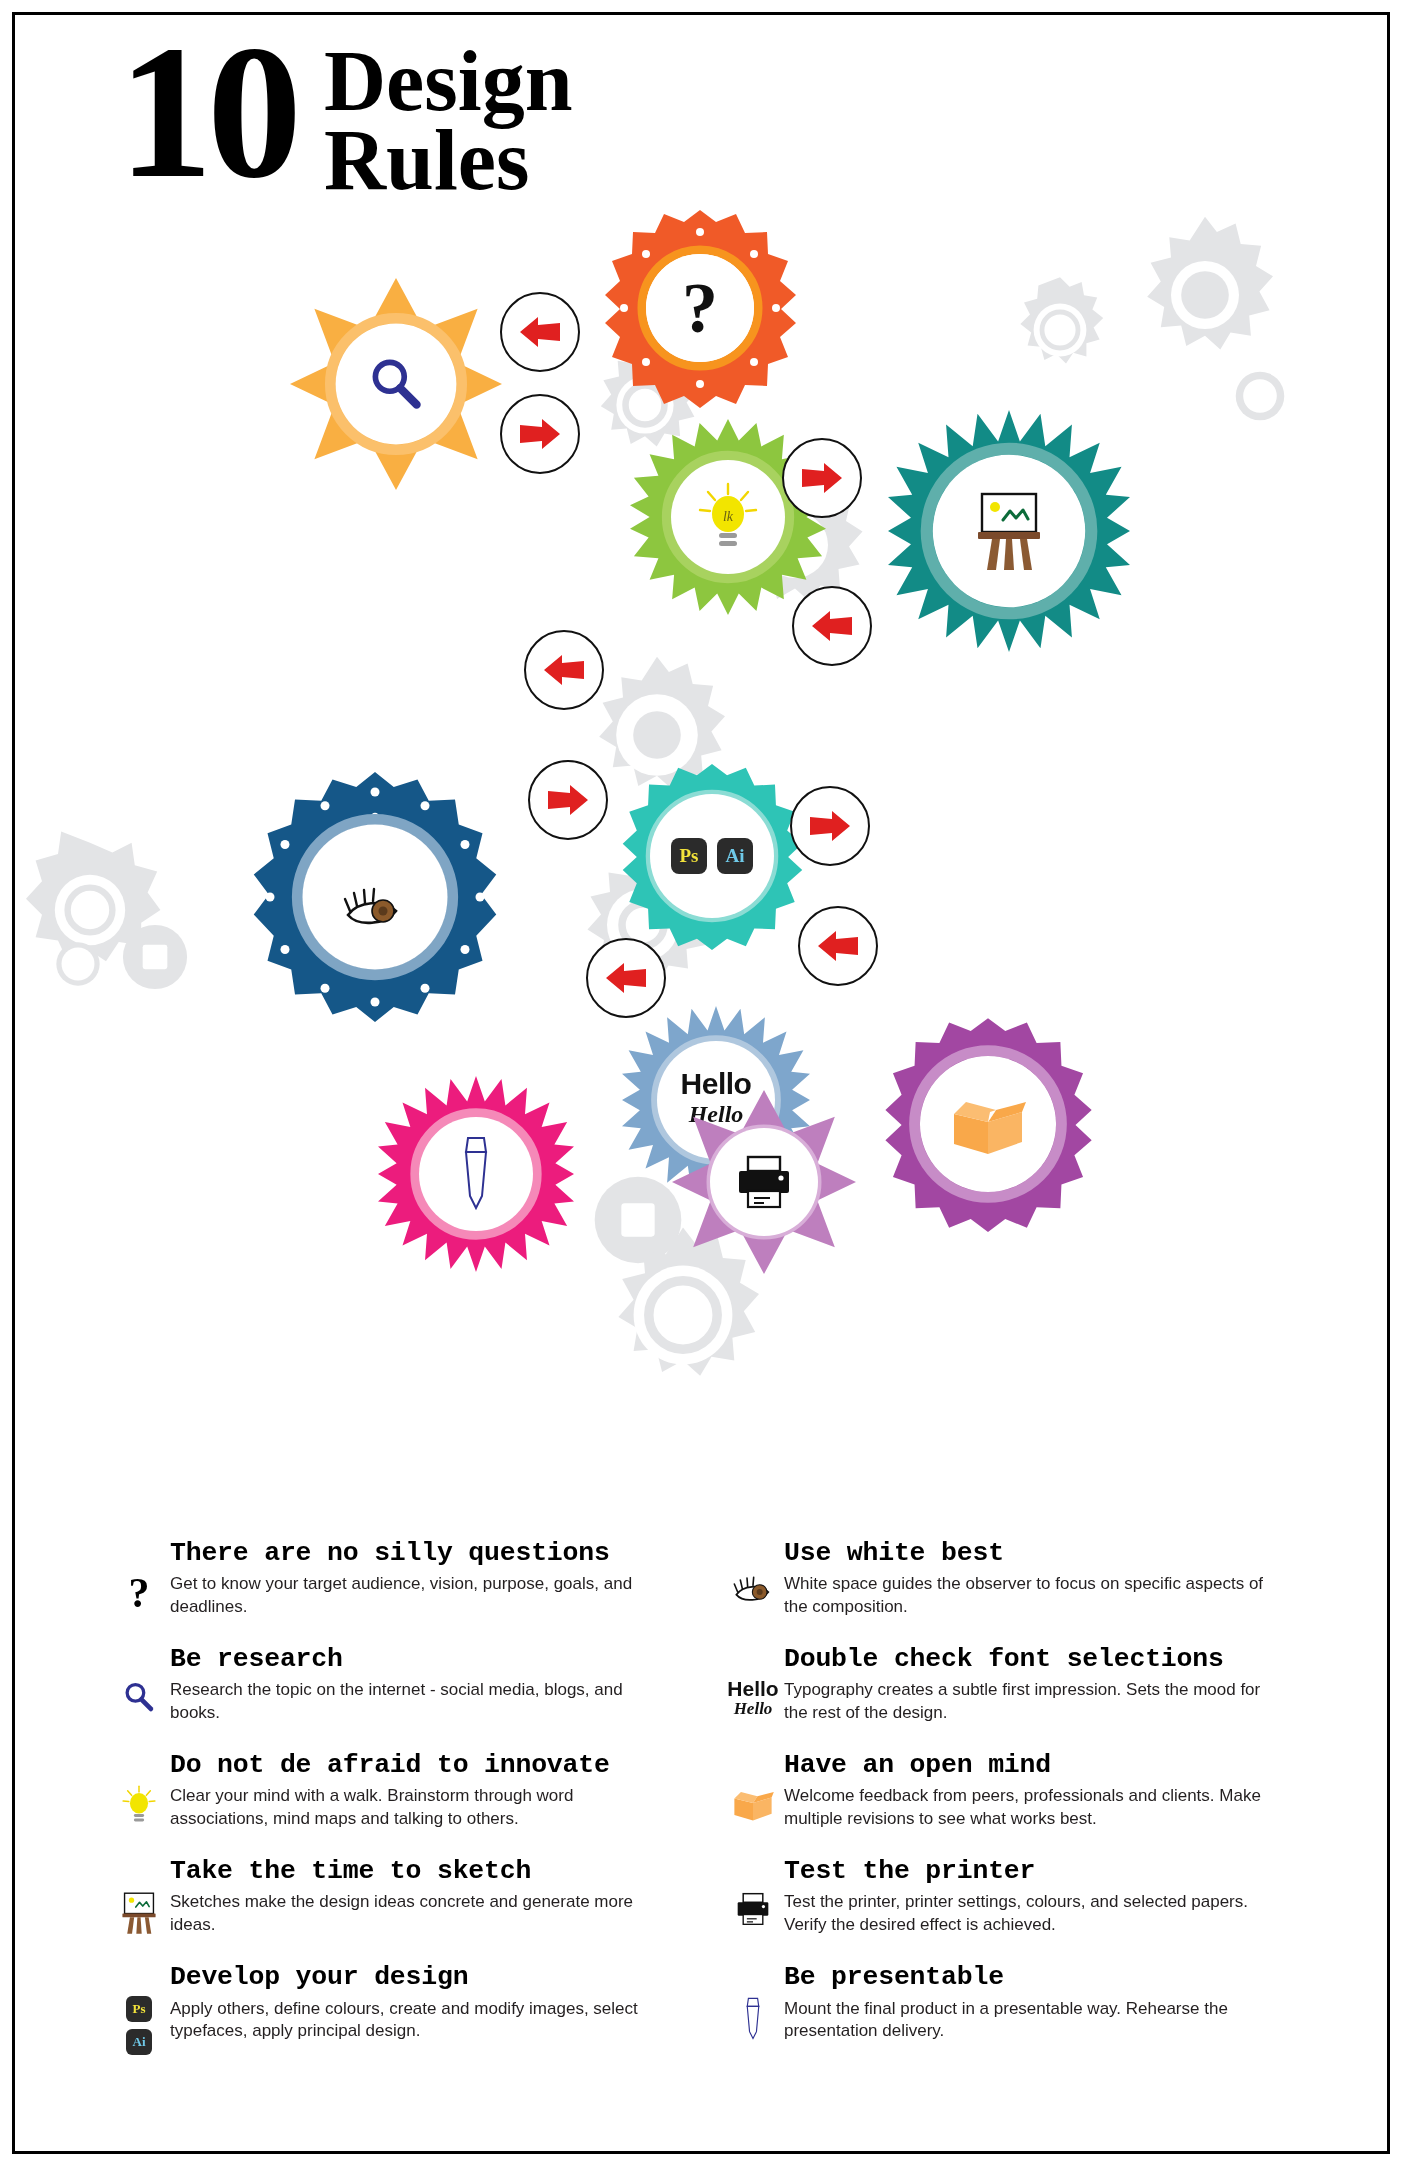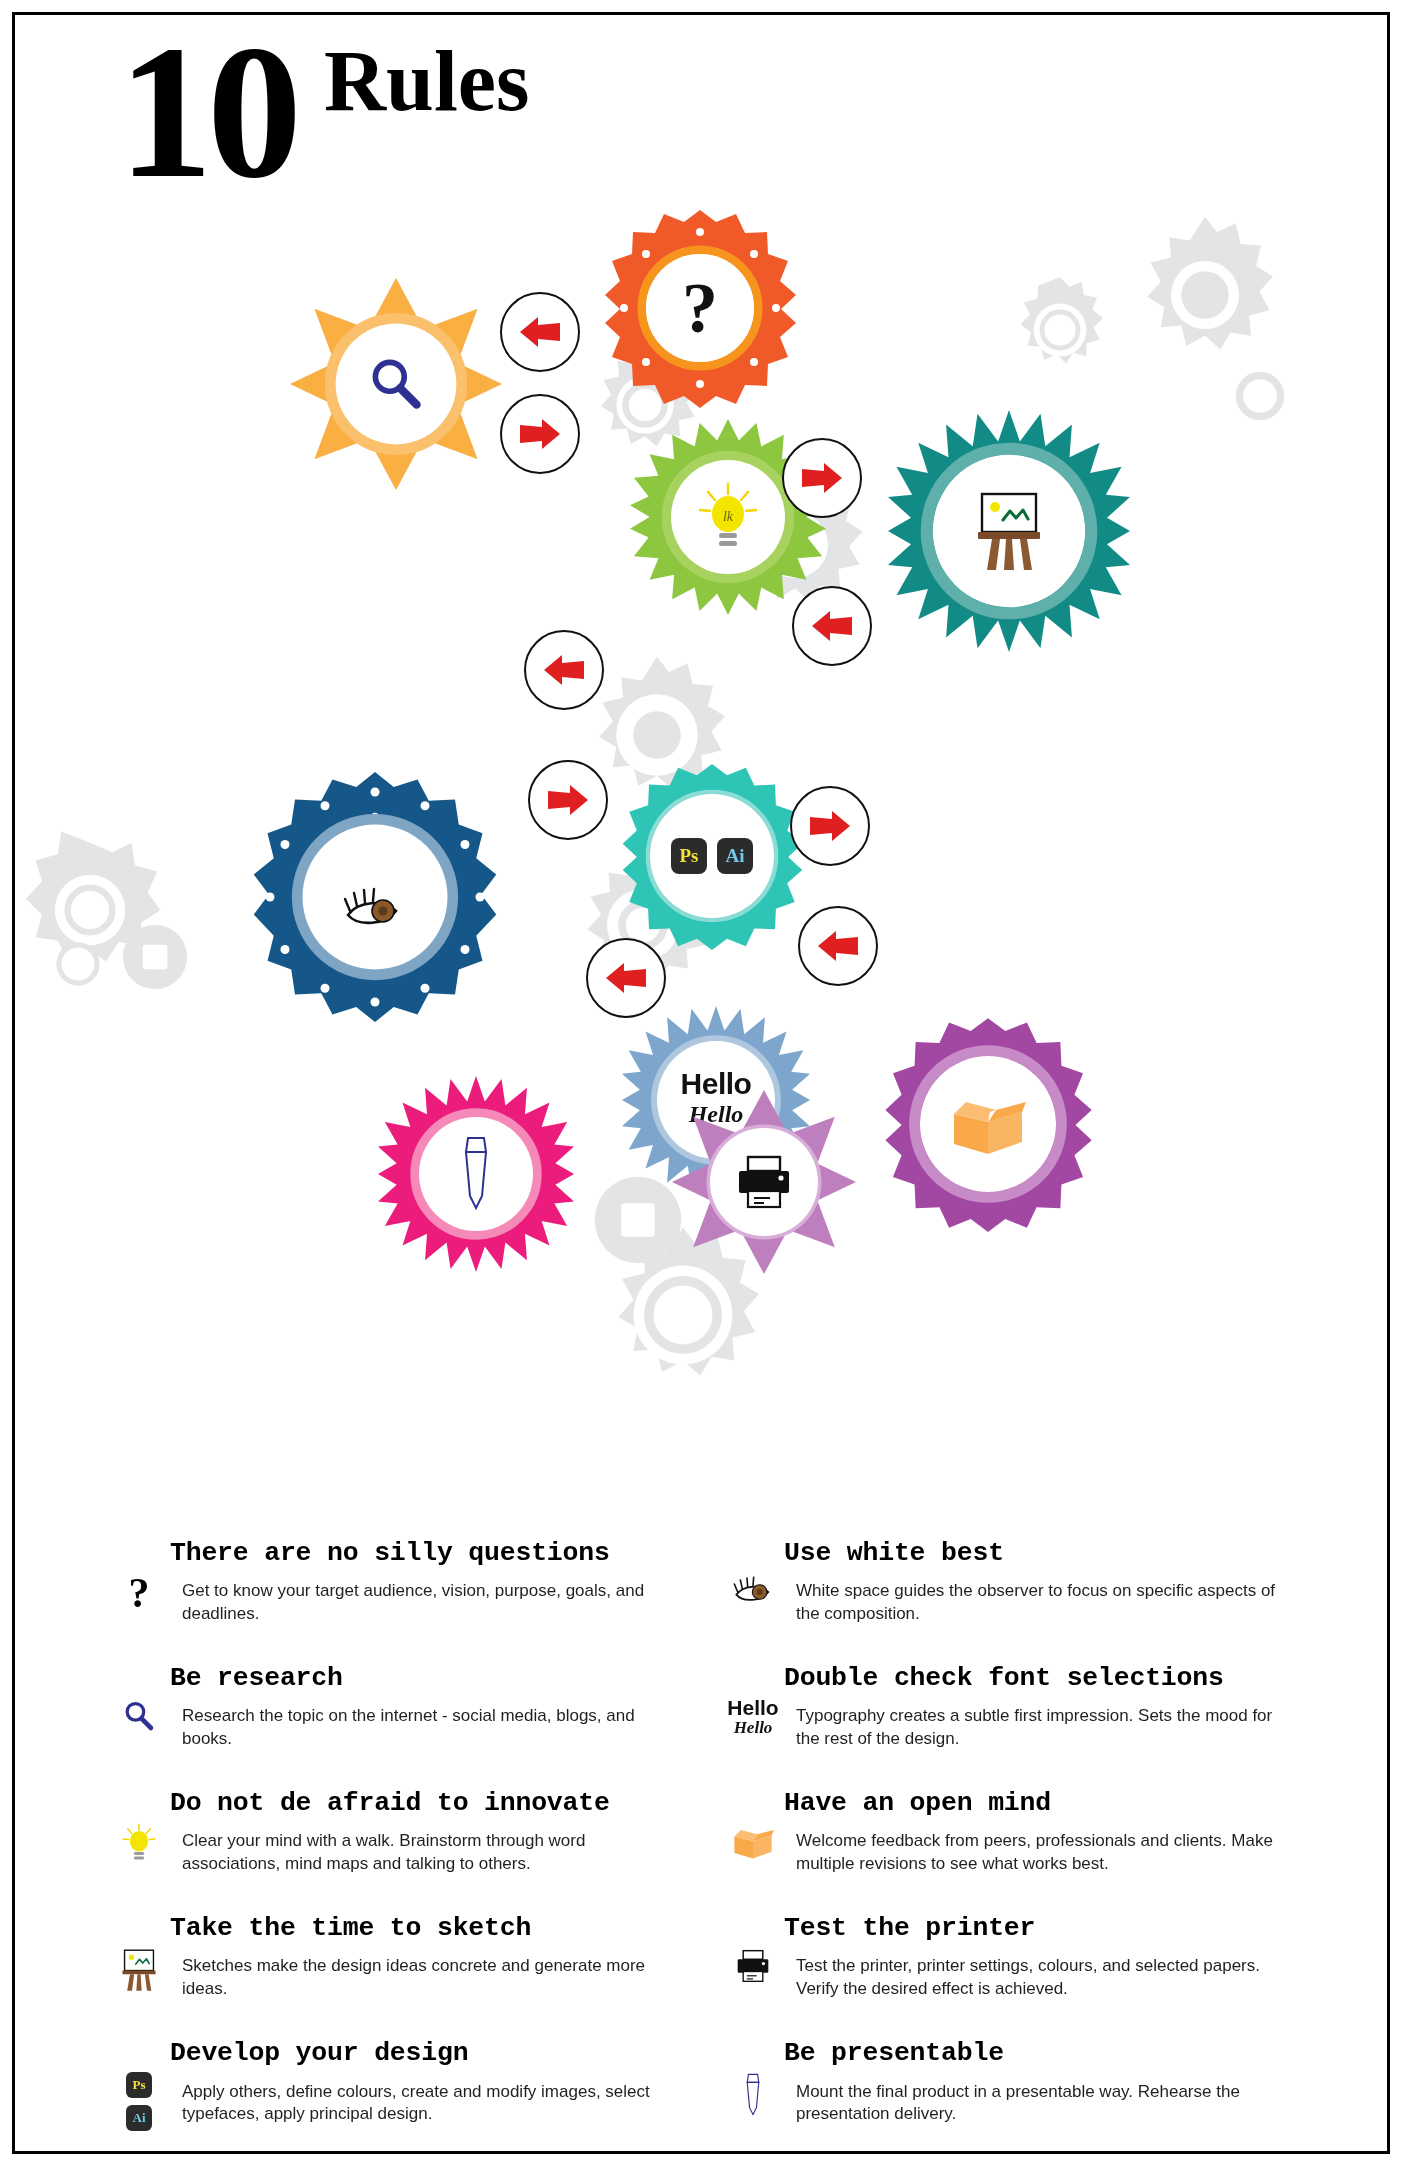--- a/index.html
+++ b/index.html
@@ -27,41 +27,42 @@
   .ghost{position:absolute;opacity:1;}
 
   
   #list{position:absolute;left:108px;top:1538px;width:1180px;display:flex;}
   .col{width:566px;}
   .col.right{margin-left:48px;}
   .item{display:flex;align-items:flex-start;margin-bottom:26px;}
   .item-ico{width:62px;min-width:62px;display:flex;align-items:center;justify-content:center;padding-top:34px;}
   .item-txt{flex:1;}
   .item-h{font-family:Liberation Mono, monospace;font-weight:bold;font-size:26.5px;line-height:1.14;color:#000;margin:0 0 5px 0;letter-spacing:-0.2px;}
-  .item-p{font-family:"Liberation Sans",sans-serif;font-size:17px;line-height:1.32;color:#231f20;margin:12px;}
+  .item-p{font-family:"Liberation Sans",sans-serif;font-size:17px;line-height:1.32;color:#231f20;margin:0;}
 
   .mini{display:block;}
   .qm{font-family:"Liberation Serif",serif;font-weight:bold;font-size:42px;line-height:1;color:#000;}
   .hello-mini{text-align:center;}
   .hello-mini .b{font-family:"Liberation Sans",sans-serif;font-weight:bold;font-size:21px;line-height:1;color:#111;}
   .hello-mini .s{font-family:"Liberation Serif",serif;font-style:italic;font-weight:bold;font-size:17px;line-height:1.1;color:#111;}
   .psai-mini{display:flex;flex-direction:column;gap:7px;align-items:center;}
   .badge{width:26px;height:26px;border-radius:6px;background:#2b2b2b;display:flex;align-items:center;justify-content:center;font-family:"Liberation Serif",serif;font-weight:bold;font-size:13px;text-align:right;}
   .badge.ps{color:#f2e23b;}
   .badge.ai{color:#6fc9e8;}
 </style>
 </head>
 <body>
 
 <div id="page">
   <div id="frame"></div>
 
   <div id="title-block">
     <div id="big-number">10</div>
     <div id="title-words">
+      <div>Design</div>
       <div>Rules</div>
     </div>
   </div>
 
   <div id="stage">
 
     <div class="ghost" style="left:1120px;top:20px;">
       <svg width="170" height="170" viewBox="0 0 100 100">
           <g fill="#E3E4E6">
             <path d="M50 4l7 9 11-5 3 12 12 1-3 12 10 6-8 9 6 11-12 3 1 12-12-2-6 10-9-8-11 6-3-12-12 1 2-12-10-6 8-9-6-11 12-3-1-12 12 2z"></path>

